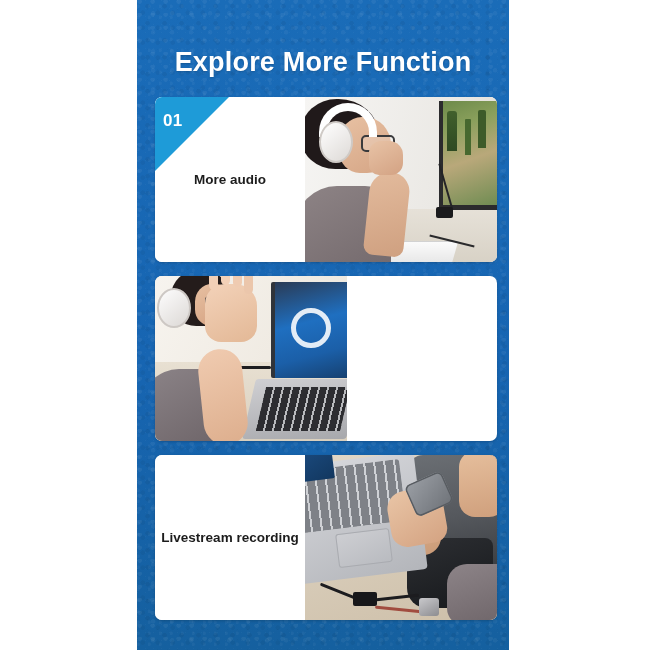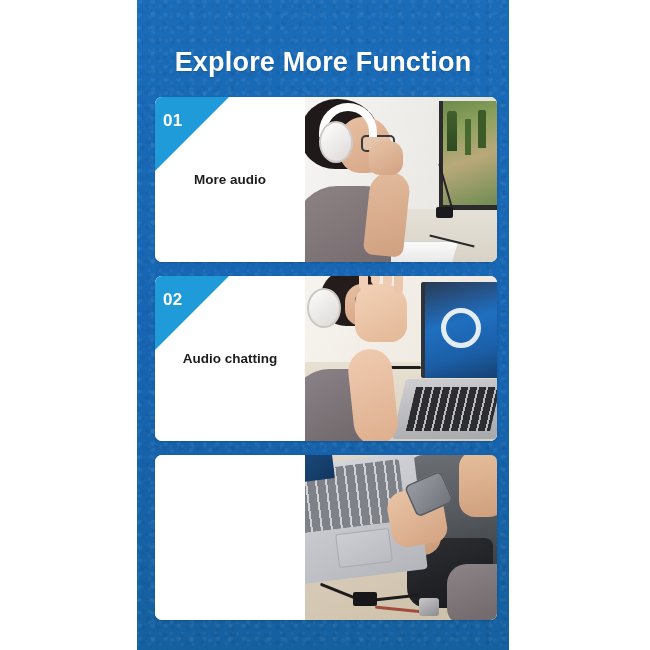--- a/index.html
+++ b/index.html
@@ -296,27 +296,20 @@
           <div class="arm"></div>
           <div class="fist"></div>
           <div class="cable"></div>
           <div class="cable2"></div>
           <div class="dongle"></div>
         </div>
       </div>
     </div>
 
     <div class="card">
-      <div class="card-left">
-        <div class="corner">
-          <div class="tri"></div>
-          <div class="num">02</div>
-        </div>
-        <div class="card-label">Audio chatting</div>
-      </div>
       <div class="card-right">
         <div class="photo p2">
           <div class="bg"></div>
           <div class="desk"></div>
           <div class="base"></div>
           <div class="keys"></div>
           <div class="laptop"></div>
           <div class="body2"></div>
           <div class="head"></div>
           <div class="face2"></div>
@@ -325,20 +318,21 @@
           <div class="cord2"></div>
           <div class="dongle2"></div>
           <div class="forearm"></div>
           <div class="palm"></div>
         </div>
       </div>
     </div>
 
     <div class="card">
       <div class="card-left">
+        <div class="card-label">Livestream recording</div>
       </div>
       <div class="card-right">
         <div class="photo p3">
           <div class="table"></div>
           <div class="legs"></div>
           <div class="shorts"></div>
           <div class="skin1"></div>
           <div class="armR"></div>
           <div class="sleeve"></div>
           <div class="lapbody"></div>

